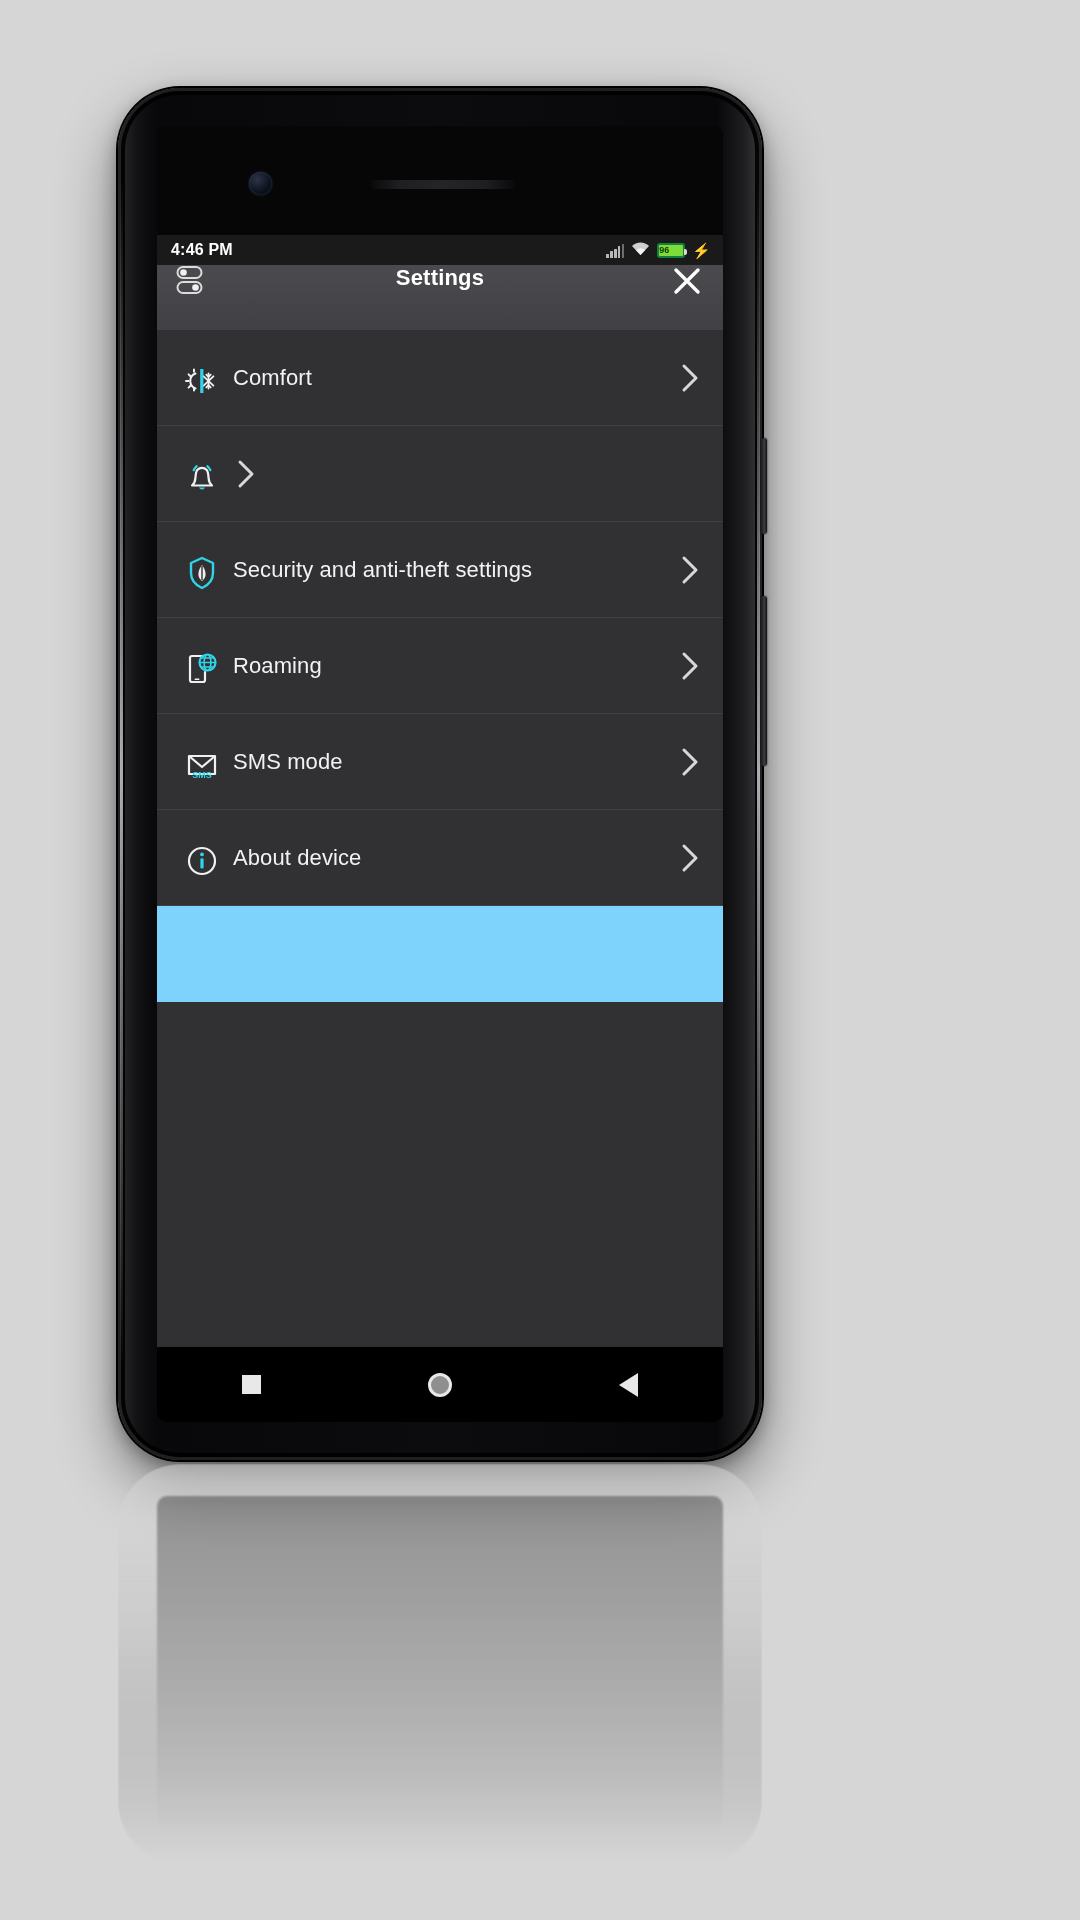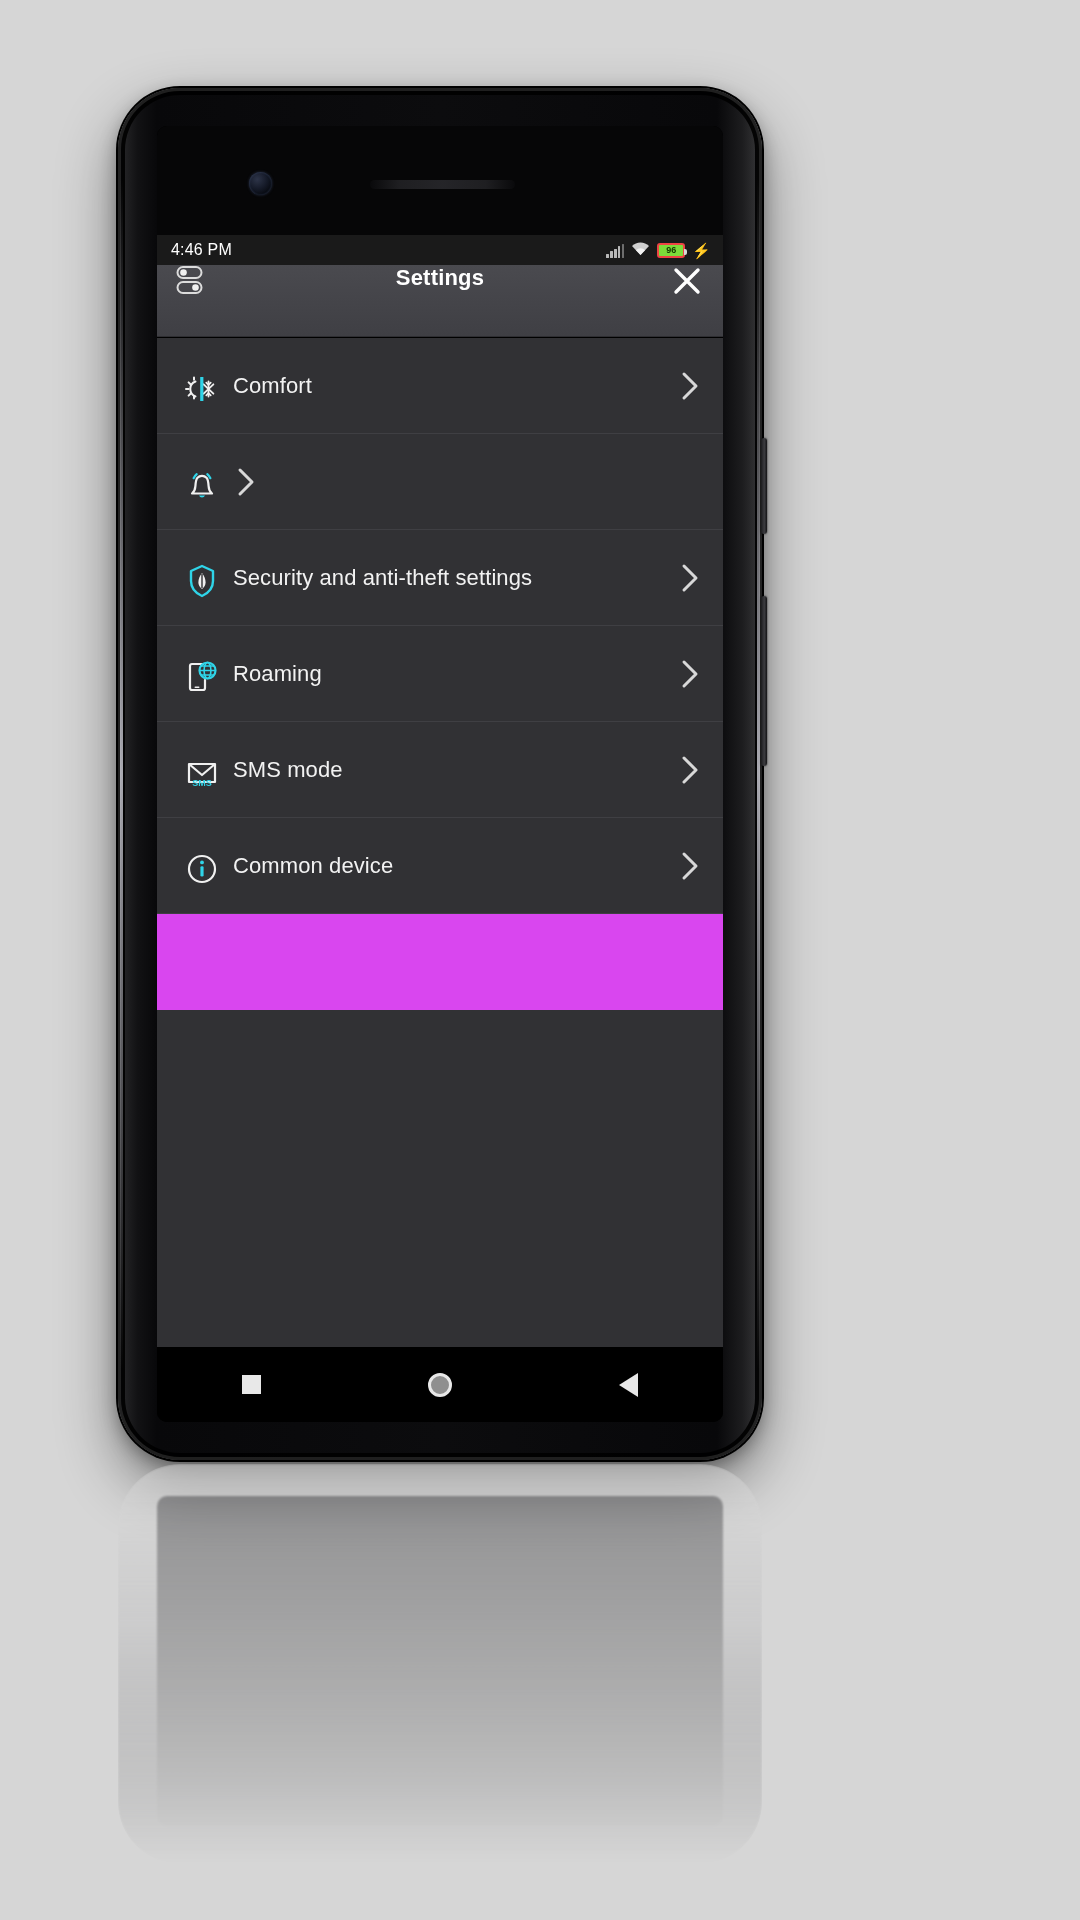--- a/index.html
+++ b/index.html
@@ -78,39 +78,39 @@
   }
 
   
   #statusbar{
     position:absolute; left:0; top:109px; width:100%; height:30px;
     background:#1a1a1a;
     display:flex; align-items:center; justify-content:space-between;
     padding:0 12px 0 14px;
   }
   #statusbar .time{
-    color:#fff; font-size:16px; font-weight:normal; letter-spacing:.2px;
+    color:#fff; font-size:16px; font-weight:bold; letter-spacing:.2px;
   }
   .sb-right{ display:flex; align-items:center; gap:7px; }
 
   .ic-signal{ display:block; width:18px; height:15px; position:relative; }
   .ic-signal i{
     position:absolute; bottom:0; width:2.6px; background:#b9b9b9; border-radius:.5px;
   }
   .ic-signal i:nth-child(1){ left:0;    height:4px;  }
   .ic-signal i:nth-child(2){ left:3.8px;height:6.5px;}
   .ic-signal i:nth-child(3){ left:7.6px;height:9px;  }
   .ic-signal i:nth-child(4){ left:11.4px;height:11.5px;}
   .ic-signal i:nth-child(5){ left:15.2px;height:14px; background:#6e6e6e;}
 
   .ic-wifi{ width:19px; height:15px; }
   .ic-batt{
     position:relative; width:28px; height:15px;
-    border:2px solid #ef4444; border-radius:3px;
-    display:flex; align-items:center; justify-content:center;
+    border:2px solid #15803d; border-radius:3px;
+    display:flex; align-items:center; justify-content:flex-start;
     background:#7ddc3a;
   }
   .ic-batt::after{
     content:""; position:absolute; right:-4px; top:4px;
     width:3px; height:6px; background:#d8d8d8; border-radius:0 2px 2px 0;
   }
   .ic-batt span{
     font-size:9px; font-weight:bold; color:#143a00; line-height:1;
   }
   .ic-bolt{ color:#e9e9e9; font-size:15px; line-height:1; }
@@ -132,22 +132,22 @@
   #appbar .close{
     width:72px; display:flex; align-items:center; justify-content:center;
     cursor:pointer;
   }
 
   
   .ic-toggles{ width:34px; height:30px; }
 
   
   #list{
-    position:absolute; left:0; top:212px; width:100%; bottom:75px;
-    background:#d946ef;
+    position:absolute; left:0; top:204px; width:100%; bottom:75px;
+    background:#7dd3fc;
   }
   .row{
     height:96px; display:flex; align-items:center;
     border-bottom:1px solid #3f3f43;
     padding:0 16px 0 18px;
     cursor:pointer;
     background:#313134;
   }
   .row .ic{
     width:54px; min-width:54px; height:48px;
@@ -348,21 +348,21 @@
 
 
       <div class="row">
         <span class="ic">
           <svg width="42" height="42" viewBox="0 0 42 42">
             <circle cx="21" cy="21" r="13" fill="none" stroke="#f0f0f0" stroke-width="2.2"></circle>
             <circle cx="21" cy="14.4" r="1.9" fill="#2fd4e8"></circle>
             <rect x="19.4" y="18.2" width="3.2" height="10.4" rx="1.4" fill="#2fd4e8"></rect>
           </svg>
         </span>
-        <span class="label">Common device</span>
+        <span class="label">About device</span>
         <span class="chev">
           <svg width="22" height="32" viewBox="0 0 22 32">
               <path d="M5 4 L17 16 L5 28" fill="none" stroke="#d8d8d8" stroke-width="3" stroke-linecap="round" stroke-linejoin="round"></path>
             </svg>
         </span>
       </div>
 
       <div class="filler"></div>
     </div>
 

